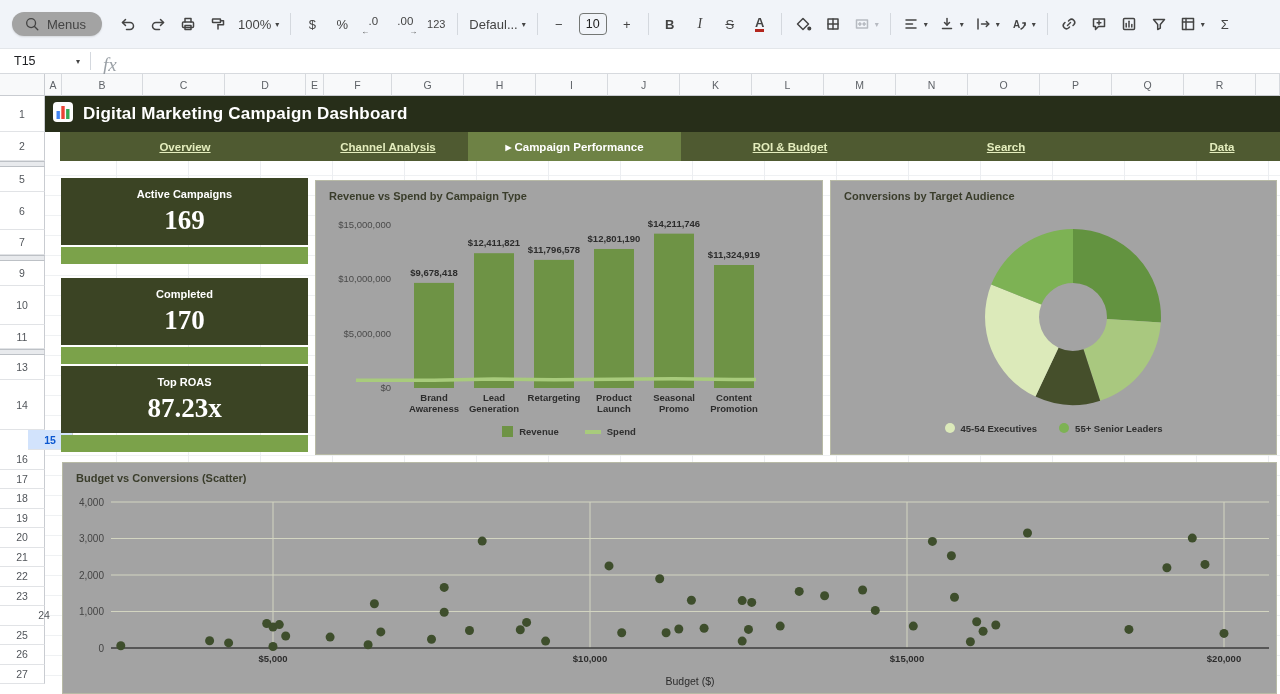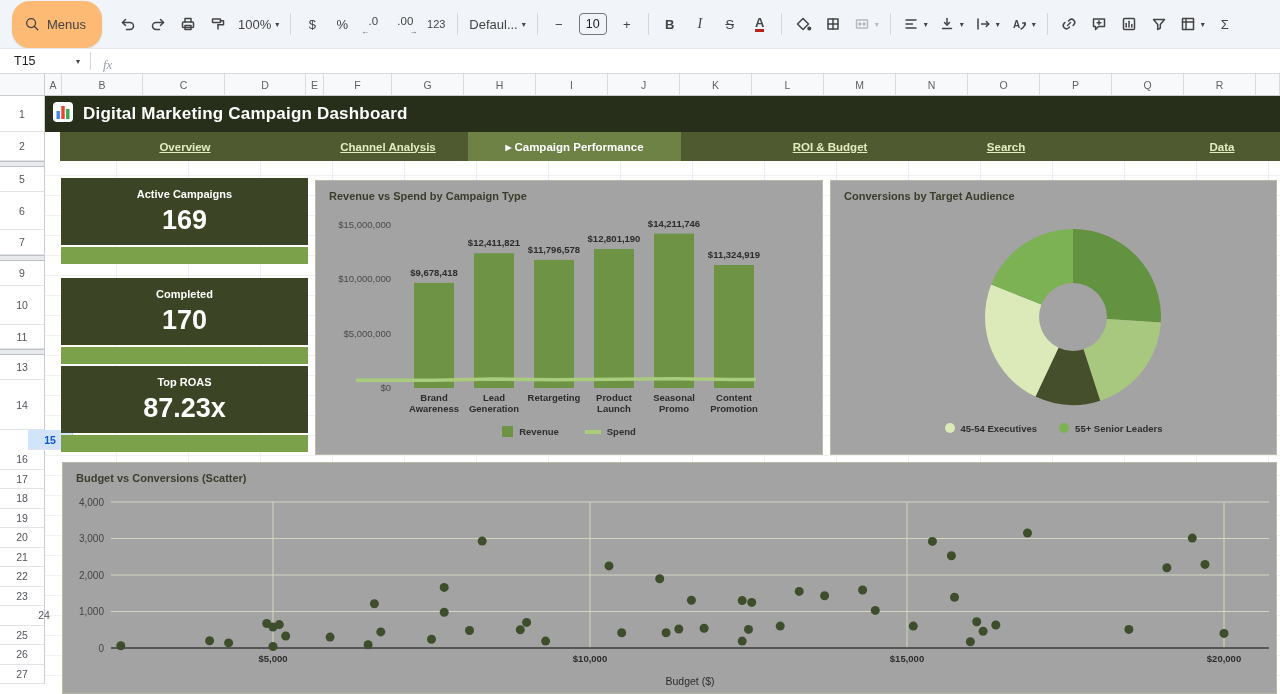--- a/index.html
+++ b/index.html
@@ -3,22 +3,22 @@
 <meta charset="utf-8">
 <style>
   * { margin:0; padding:0; box-sizing:border-box; }
   html,body { width:1280px; height:694px; overflow:hidden;
     font-family:"Liberation Sans", sans-serif; background:#fff; }
   #app { position:absolute; inset:0; width:1280px; height:694px; }
 
   
   .toolbar { position:absolute; left:0; top:0; width:1280px; height:48px;
     background:#f1f4f9; display:flex; align-items:center; padding-left:12px; gap:2px; }
-  .menus-pill { display:flex; align-items:center; gap:7px; background:#fdba74;
-    border-radius:18px; height:47px; padding:0 16px 0 12px; color:#444; font-size:13px;
+  .menus-pill { display:flex; align-items:center; gap:7px; background:#a3a3a3;
+    border-radius:18px; height:24px; padding:0 16px 0 12px; color:#444; font-size:13px;
     box-shadow:0 1px 2px rgba(0,0,0,.12); margin-right:10px; }
   .tb-btn { display:flex; align-items:center; justify-content:center; gap:3px;
     min-width:28px; height:28px; border-radius:4px; color:#444; font-size:13px;
     padding:0 4px; cursor:default; position:relative; }
   .tb-div { width:1px; height:22px; background:#d4d8de; margin:0 5px; }
   .caret { font-size:8px; color:#444; margin-left:1px; }
   .tb-bold { font-weight:bold; }
   .tb-italic { font-style:italic; font-family:"Liberation Serif", serif; font-size:14px; }
   .tb-strike { text-decoration:line-through; }
   .tb-acolor { font-weight:bold; border-bottom:3px solid #b3261e; line-height:13px; padding-bottom:0px; }
@@ -32,21 +32,21 @@
   .disabled svg * { stroke:#b6bac1 !important; }
 
   
   .formula-bar { position:absolute; left:0; top:48px; width:1280px; height:26px;
     background:#fff; border-top:1px solid #e3e6ea; border-bottom:1px solid #d7dade;
     display:flex; align-items:center; }
   .name-box { width:88px; padding-left:14px; font-size:12.5px; color:#202124;
     display:flex; align-items:center; justify-content:space-between; }
   .name-box .caret { margin-right:8px; }
   .fb-div { width:1px; height:18px; background:#d4d8de; margin:0 6px 0 2px; }
-  .fx { font-style:italic; color:#9aa0a6; font-size:13px; font-family:"Liberation Serif", serif; margin:8px 10px 0 6px; }
+  .fx { font-style:italic; color:#9aa0a6; font-size:19px; font-family:"Liberation Serif", serif; margin:8px 10px 0 6px; }
 
   
   .col-headers { position:absolute; left:0; top:74px; width:1280px; height:22px; display:flex; }
   .corner { width:45px; height:22px; background:#f8f9fa; border-right:1px solid #c9ccd1; border-bottom:1px solid #c9ccd1; }
   .col-h { height:22px; background:#f8f9fa; border-right:1px solid #d7dade; border-bottom:1px solid #c9ccd1;
     font-size:10.5px; color:#5f6368; display:flex; align-items:center; justify-content:center; }
   .row-headers { position:absolute; left:0; top:96px; width:45px; height:598px; background:#fff; }
   .row-h { width:45px; border-bottom:1px solid #e1e3e6; border-right:1px solid #c9ccd1;
     font-size:10.5px; color:#51555a; display:flex; align-items:center; justify-content:center; }
   .row-h.hid { background:#e8eaed; border-top:1px solid #bdc1c6; border-bottom:1px solid #bdc1c6; }
@@ -65,21 +65,21 @@
   .tab-bar { position:absolute; left:45px; top:132px; width:1235px; height:29px; background:#4f5a31; }
   .tab-bar .sliver { position:absolute; left:0; top:0; width:15px; height:29px; background:#fff; }
   .tab { position:absolute; top:0; height:29px; transform:translateX(-50%); display:flex; align-items:center;
     color:#e4edbd; font-size:11.5px; font-weight:bold; text-decoration:underline; white-space:nowrap; cursor:pointer; }
   .tab.active { transform:none; justify-content:center; background:#6e8245; color:#fff; text-decoration:none; }
 
   .kpi { position:absolute; left:61px; width:247px; }
   .kpi-block { background:#3b4424; height:67px; display:flex; flex-direction:column;
     align-items:center; justify-content:center; gap:5px; }
   .kpi-label { color:#fff; font-size:11px; font-weight:bold; }
-  .kpi-value { color:#fff; font-size:27px; font-weight:bold; }
+  .kpi-value { color:#fff; font-size:27px; font-weight:bold;font-family:Liberation Serif, serif; }
   .kpi-accent { background:#7ba24a; height:17px; margin-top:2px; }
 
   .panel { position:absolute; background:#a3a3a3; border:1px solid #b8baa6; }
   .panel-title { font-size:11px; font-weight:bold; color:#3a3d2b; padding:9px 0 0 13px; }
   .chart-legend { display:flex; align-items:center; justify-content:center; gap:26px;
     font-size:9.5px; font-weight:bold; color:#2f2f2f; }
   .chart-legend .item { display:flex; align-items:center; gap:6px; }
   .sw-square { width:11px; height:11px; display:inline-block; }
   .sw-line { width:16px; height:4px; display:inline-block; }
   .sw-dot { width:10px; height:10px; border-radius:50%; display:inline-block; }
@@ -379,21 +379,21 @@
         </svg>
     </span>
     <span class="banner-title">Digital Marketing Campaign Dashboard</span>
   </div>
 
   <div class="tab-bar" id="tabBar">
     <div class="sliver"></div>
   <div class="tab" style="left: 140px;">Overview</div>
       <div class="tab" style="left: 343px;">Channel Analysis</div>
       <div class="tab active" style="left: 423px; width: 213px;">▸ Campaign Performance</div>
-      <div class="tab" style="left: 745px; margin-left: 40px;">ROI &amp; Budget</div>
+      <div class="tab" style="left: 745px;">ROI &amp; Budget</div>
       <div class="tab" style="left: 961px;">Search</div>
       <div class="tab" style="left: 1177px;">Data</div>
     </div>
 
   <div id="kpis">
       <div class="kpi" style="top: 178px;">
         <div class="kpi-block">
           <div class="kpi-label">Active Campaigns</div>
           <div class="kpi-value">169</div>
         </div>

